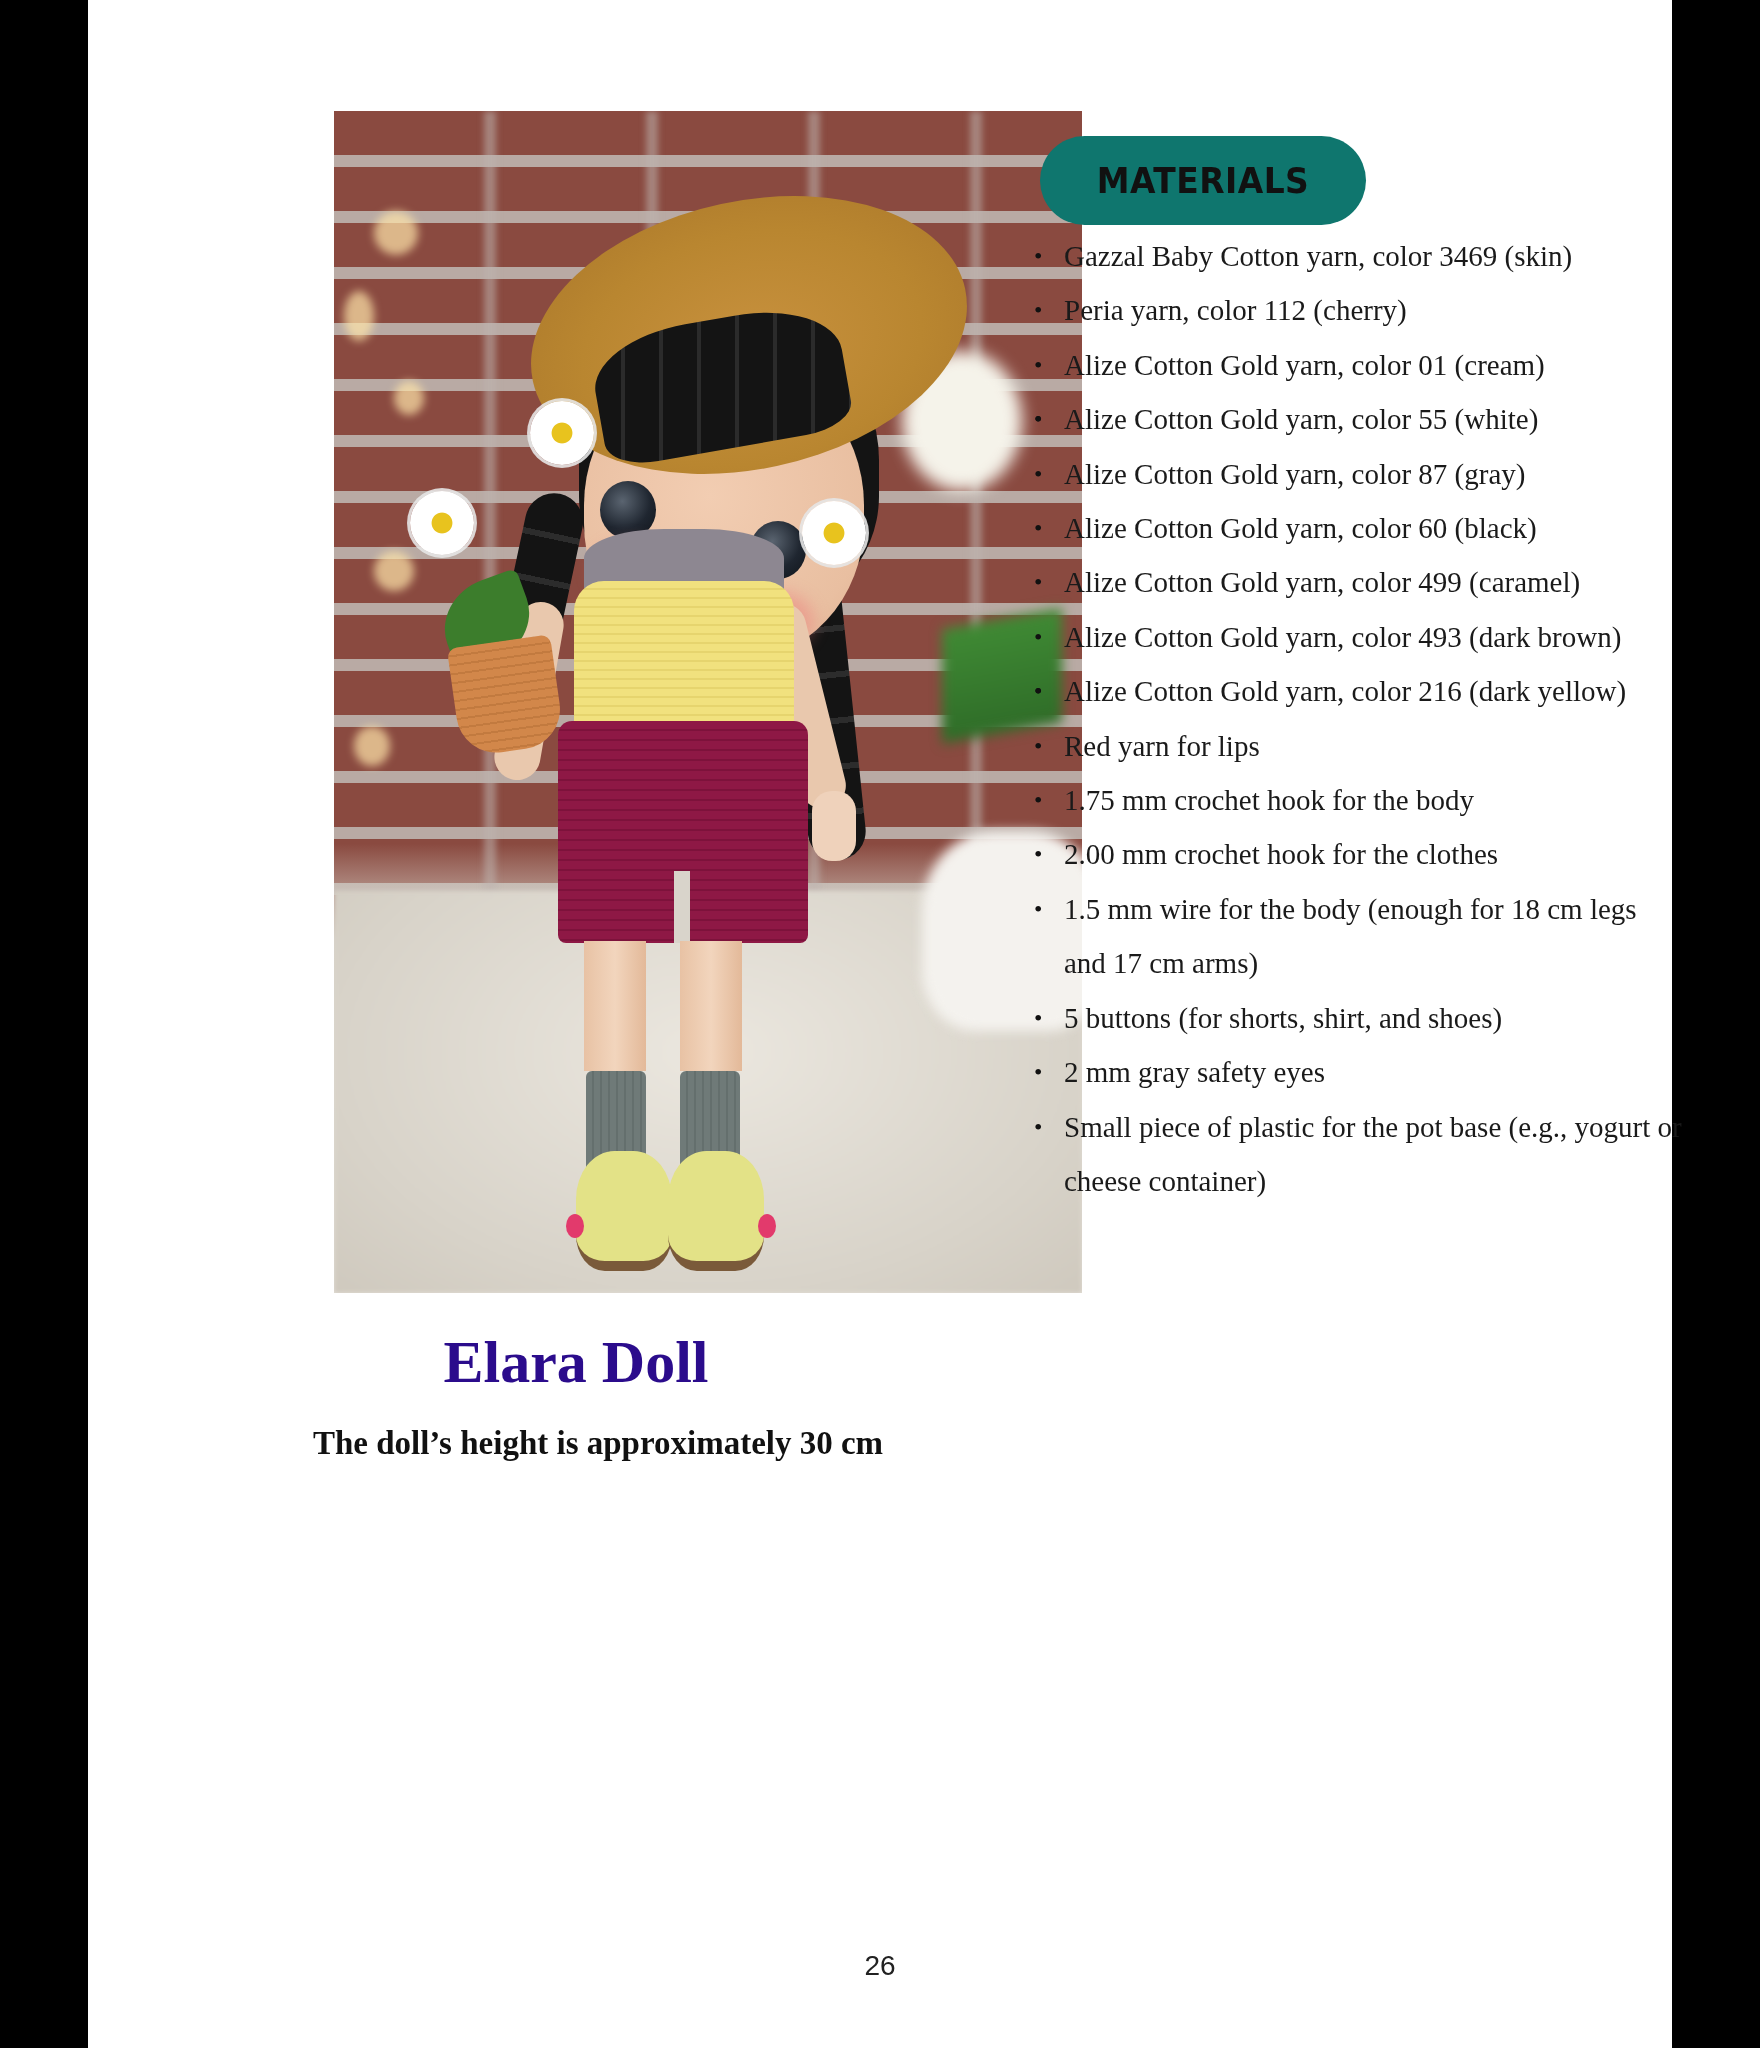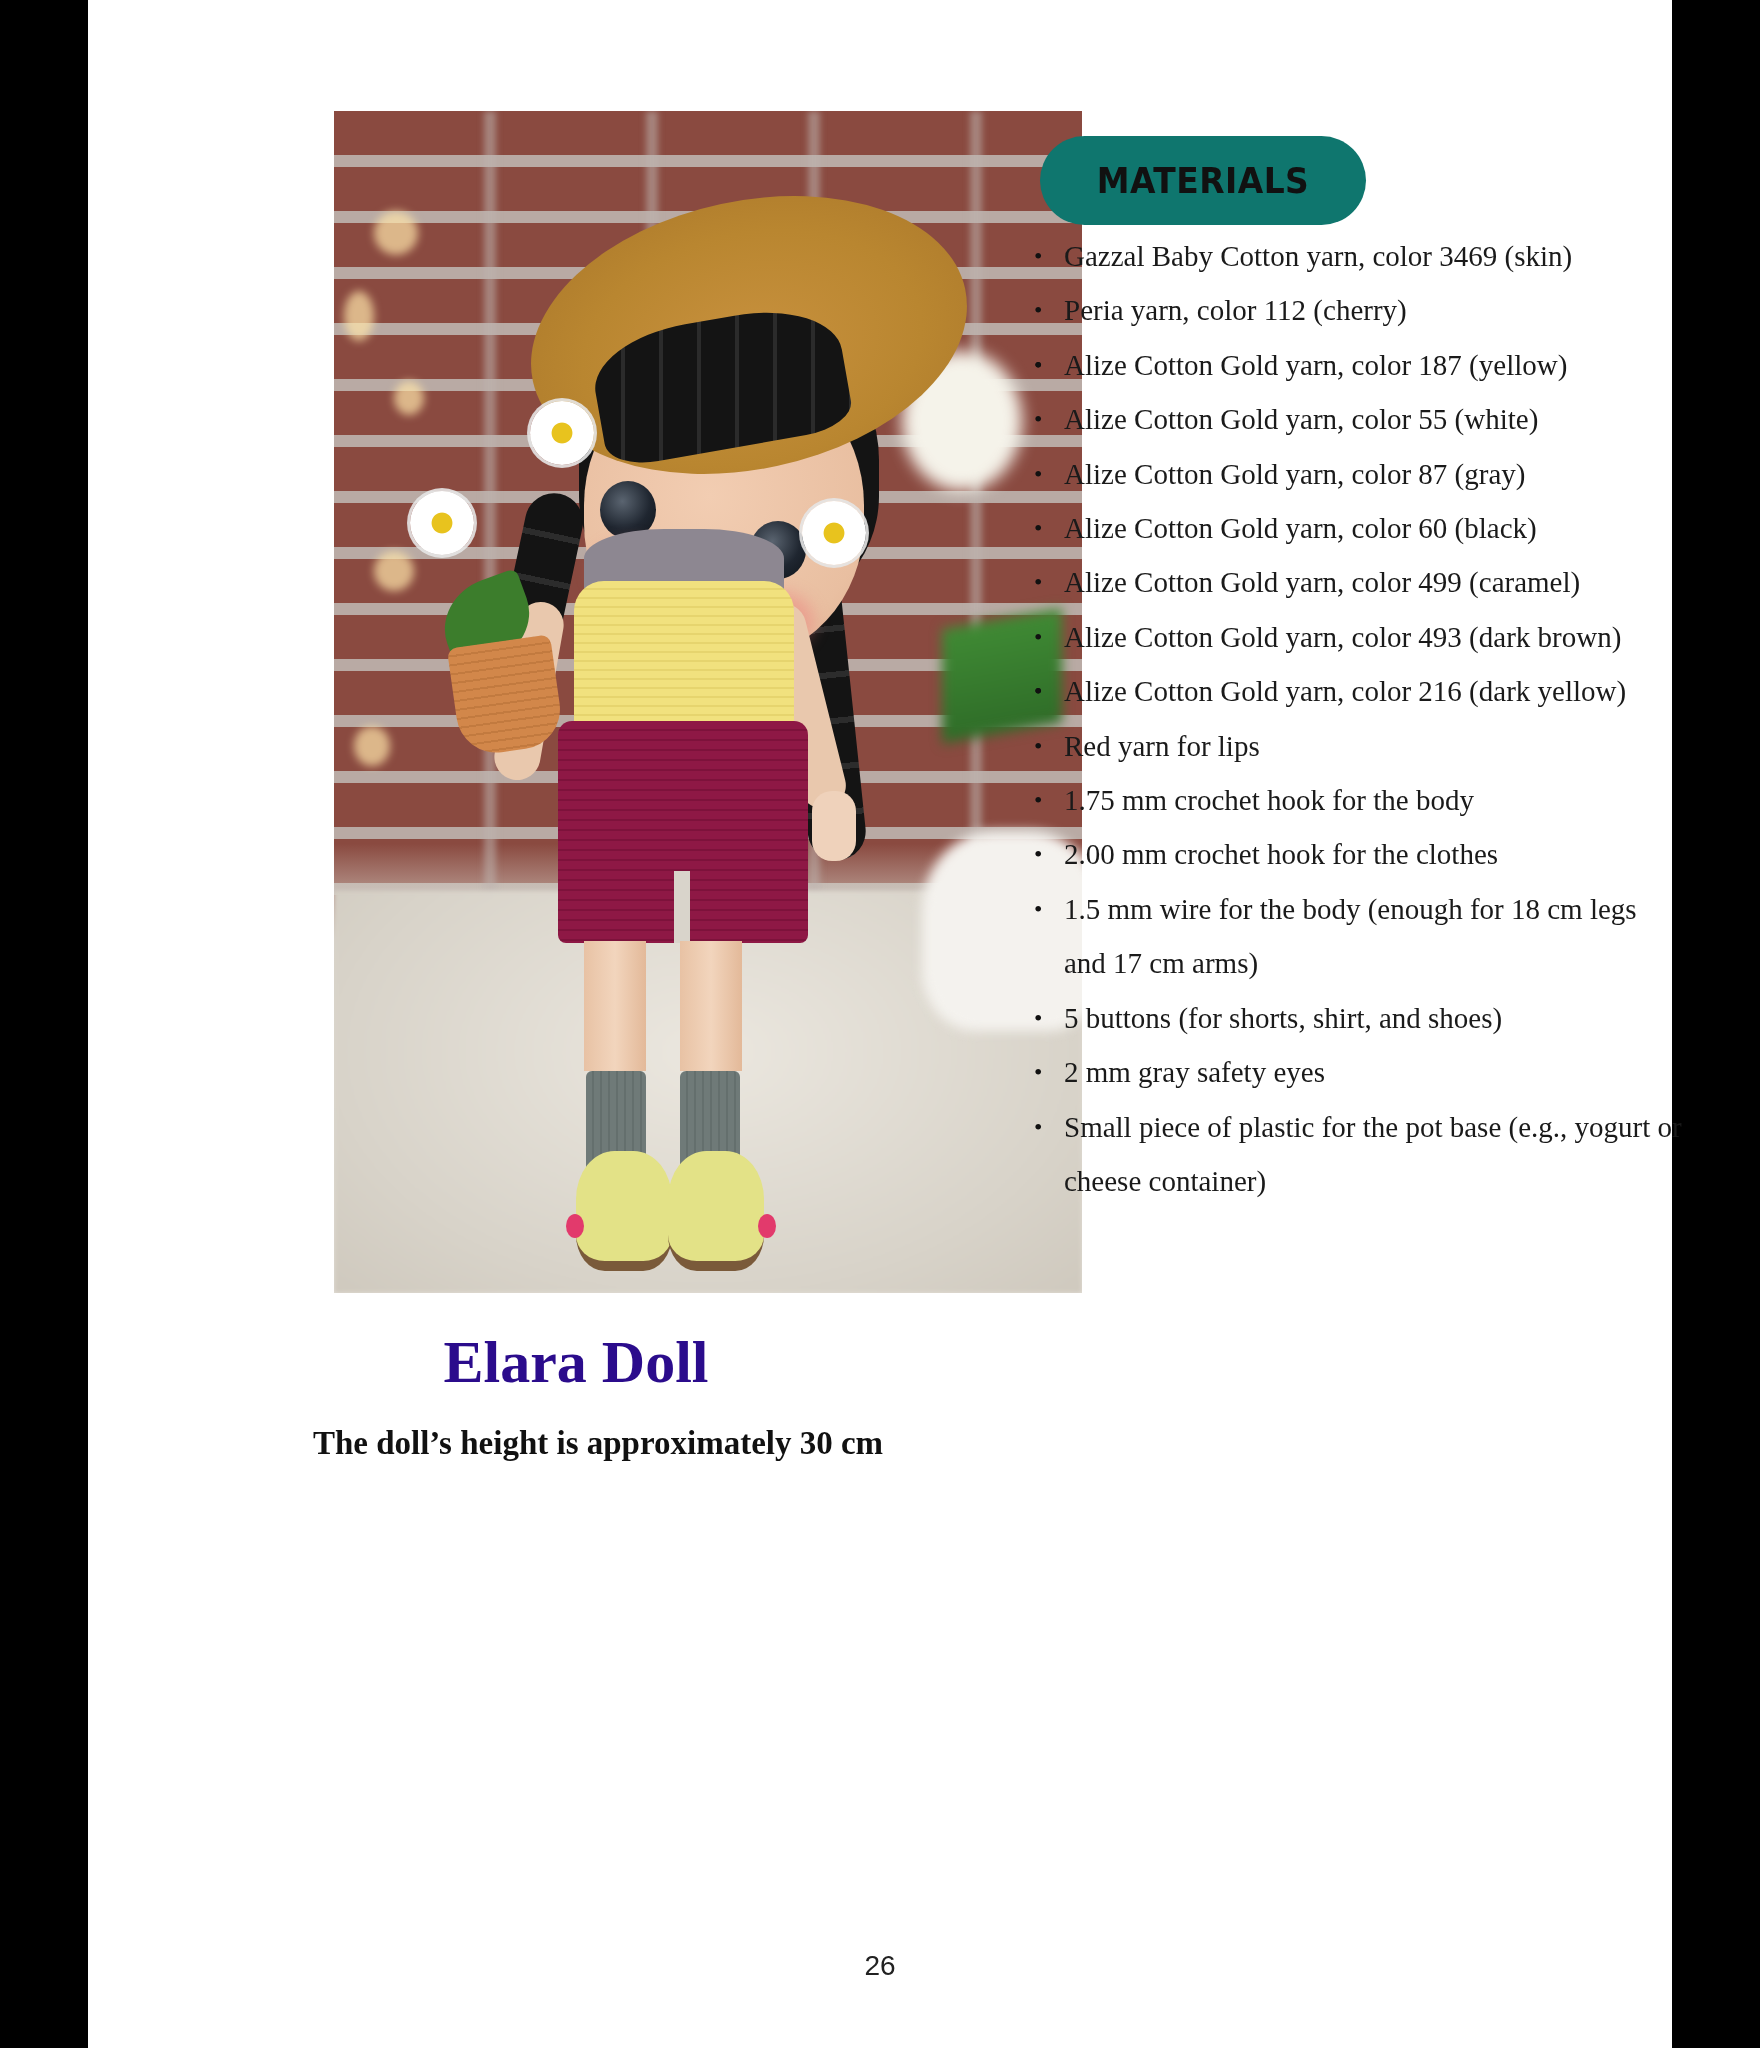--- a/index.html
+++ b/index.html
@@ -214,22 +214,22 @@
     <div class="pot"></div>
   </div>
 
   <div class="pill">
     <span class="pill-label">MATERIALS</span>
   </div>
 
   <ul class="mat-list">
     <li class="mat-item"><span class="mat-bullet">•</span><span>Gazzal Baby Cotton yarn, color 3469 (skin)</span></li>
     <li class="mat-item"><span class="mat-bullet">•</span><span>Peria yarn, color 112 (cherry)</span></li>
+    <li class="mat-item"><span class="mat-bullet">•</span><span>Alize Cotton Gold yarn, color 01 (cream)</span></li>
     <li class="mat-item"><span class="mat-bullet">•</span></li>
-    <li class="mat-item"><span class="mat-bullet">•</span><span>Alize Cotton Gold yarn, color 187 (yellow)</span></li>
     <li class="mat-item"><span class="mat-bullet">•</span><span>Alize Cotton Gold yarn, color 55 (white)</span></li>
     <li class="mat-item"><span class="mat-bullet">•</span><span>Alize Cotton Gold yarn, color 87 (gray)</span></li>
     <li class="mat-item"><span class="mat-bullet">•</span><span>Alize Cotton Gold yarn, color 60 (black)</span></li>
     <li class="mat-item"><span class="mat-bullet">•</span><span>Alize Cotton Gold yarn, color 499 (caramel)</span></li>
     <li class="mat-item"><span class="mat-bullet">•</span><span>Alize Cotton Gold yarn, color 493 (dark brown)</span></li>
     <li class="mat-item"><span class="mat-bullet">•</span></li>
     <li class="mat-item"><span class="mat-bullet">•</span><span>Alize Cotton Gold yarn, color 216 (dark yellow)</span></li>
     <li class="mat-item"><span class="mat-bullet">•</span><span>Red yarn for lips</span></li>
     <li class="mat-item"><span class="mat-bullet">•</span><span>1.75 mm crochet hook for the body</span></li>
     <li class="mat-item"><span class="mat-bullet">•</span><span>2.00 mm crochet hook for the clothes</span></li>

